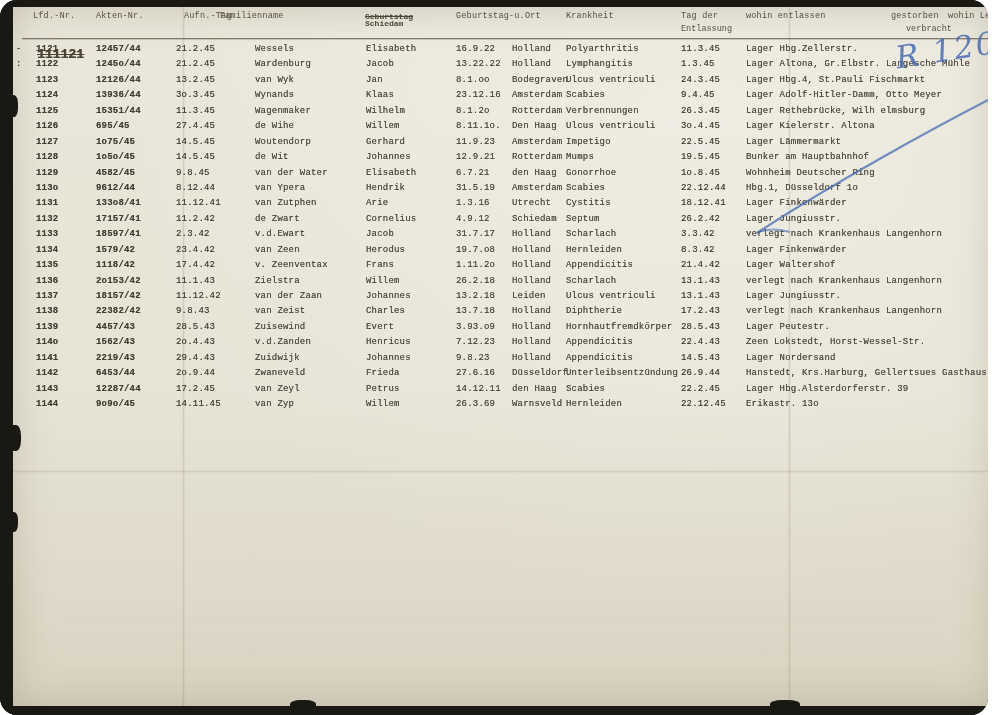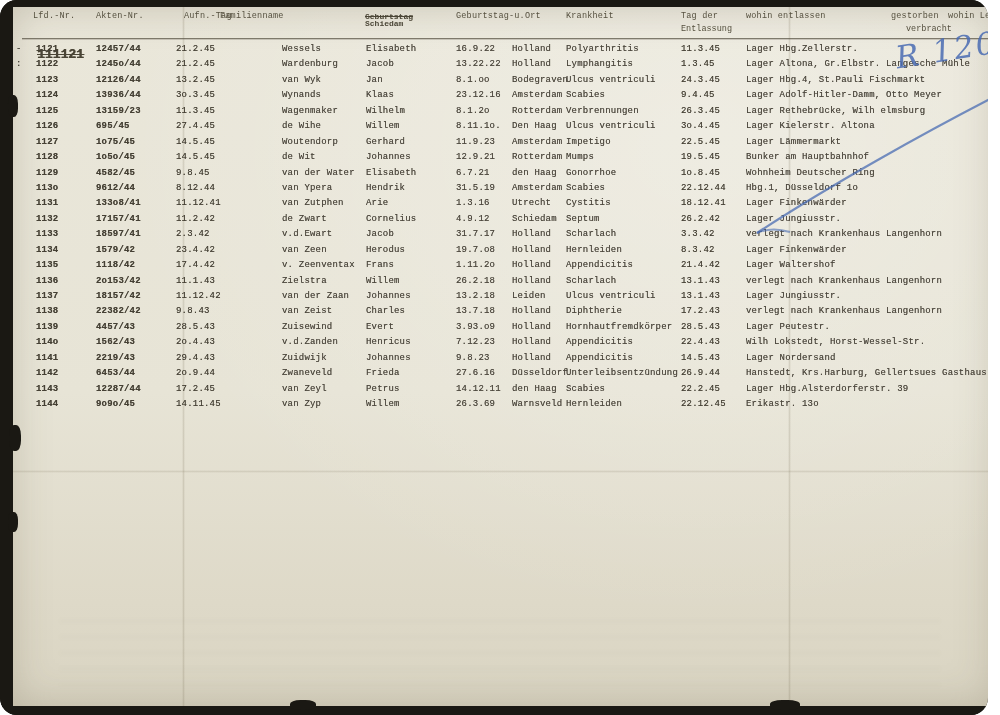--- a/index.html
+++ b/index.html
@@ -39,21 +39,21 @@
   .crossnum{position:absolute;left:37px;top:47px;font-size:13px;font-weight:bold;color:#4a4536;
     text-decoration:line-through;text-shadow:.5px 0 0 #4a4536;}
   #rows{position:absolute;left:0;top:44px;width:1000px;}
   .row{position:relative;height:15.45px;white-space:nowrap;}
   .cell{position:absolute;top:0;font-size:9px;letter-spacing:.2px;color:#4c473d;
     text-shadow:0 0 .6px rgba(76,71,61,.7);}
   .c-margin{left:16px;width:14px;color:#3f3b31;}
   .c-lfd{left:36px;font-weight:600;color:#454034;}
   .c-akten{left:96px;font-weight:600;color:#454034;}
   .c-aufn{left:176px;color:#454034;}
-  .c-fam{left:253px;padding-left:29px;}
+  .c-fam{left:226px;padding-left:29px;}
   .c-vor{left:366px;}
   .c-gdat{left:456px;}
   .c-gort{left:512px;}
   .c-krank{left:566px;}
   .c-tag{left:681px;color:#454034;}
   .c-wohin{left:746px;}
 
   
   .hand{
     position:absolute;left:895px;top:30px;
@@ -149,21 +149,21 @@
       <span class="cell c-gdat">23.12.16</span>
       <span class="cell c-gort">Amsterdam</span>
       <span class="cell c-krank">Scabies</span>
       <span class="cell c-tag">9.4.45</span>
       <span class="cell c-wohin">Lager Adolf-Hitler-Damm, Otto Meyer</span>
     </div>
 
     <div class="row">
       <span class="cell c-margin"></span>
       <span class="cell c-lfd">1125</span>
-      <span class="cell c-akten">13159/23</span>
+      <span class="cell c-akten">15351/44</span>
       <span class="cell c-aufn">11.3.45</span>
       <span class="cell c-fam">Wagenmaker</span>
       <span class="cell c-vor">Wilhelm</span>
       <span class="cell c-gdat">8.1.2o</span>
       <span class="cell c-gort">Rotterdam</span>
       <span class="cell c-krank">Verbrennungen</span>
       <span class="cell c-tag">26.3.45</span>
       <span class="cell c-wohin">Lager Rethebrücke, Wilh elmsburg</span>
     </div>
 
@@ -367,21 +367,21 @@
       <span class="cell c-margin"></span>
       <span class="cell c-lfd">114o</span>
       <span class="cell c-akten">1562/43</span>
       <span class="cell c-aufn">2o.4.43</span>
       <span class="cell c-fam">v.d.Zanden</span>
       <span class="cell c-vor">Henricus</span>
       <span class="cell c-gdat">7.12.23</span>
       <span class="cell c-gort">Holland</span>
       <span class="cell c-krank">Appendicitis</span>
       <span class="cell c-tag">22.4.43</span>
-      <span class="cell c-wohin">Wilh Lokstedt, Horst-Wessel-Str.</span>
+      <span class="cell c-wohin">Zeen Lokstedt, Horst-Wessel-Str.</span>
     </div>
 
     <div class="row">
       <span class="cell c-margin"></span>
       <span class="cell c-lfd">1141</span>
       <span class="cell c-akten">2219/43</span>
       <span class="cell c-aufn">29.4.43</span>
       <span class="cell c-fam">Zuidwijk</span>
       <span class="cell c-vor">Johannes</span>
       <span class="cell c-gdat">9.8.23</span>

